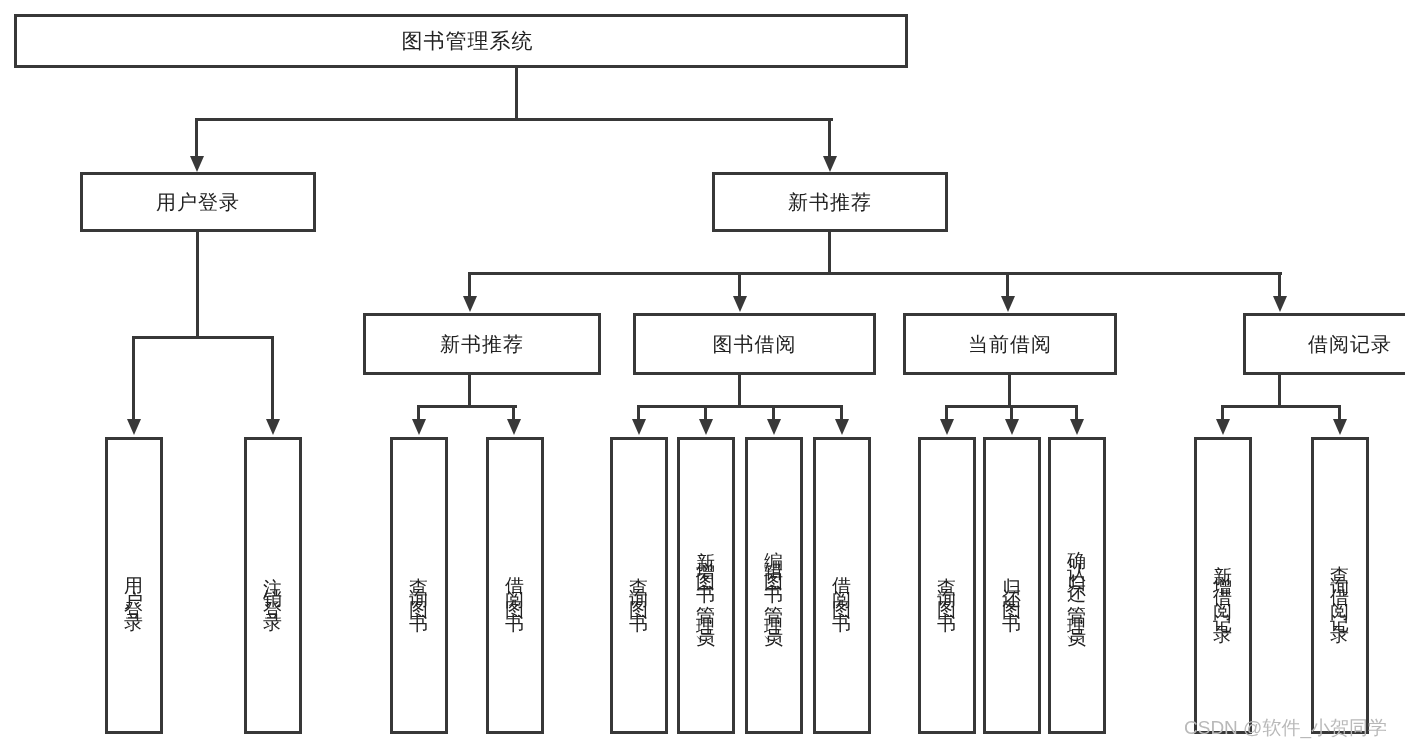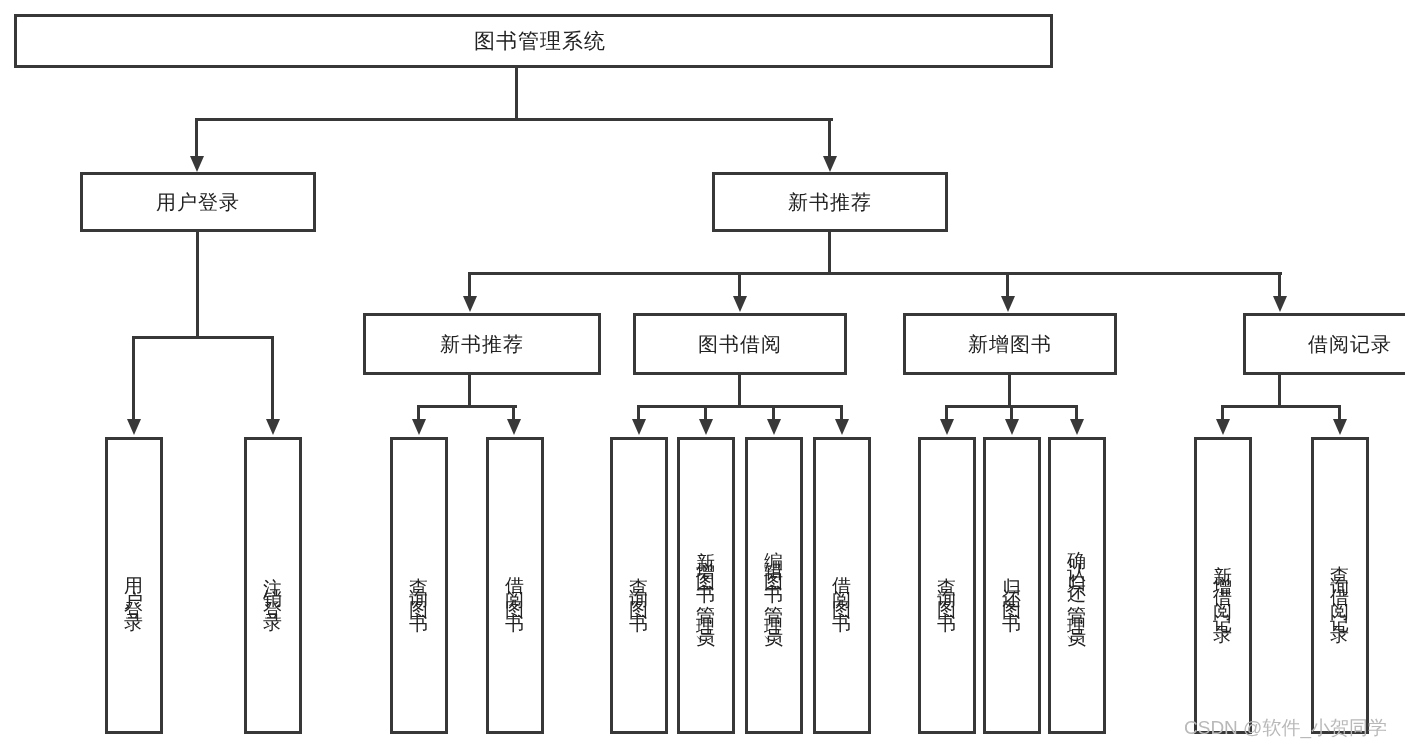--- a/index.html
+++ b/index.html
@@ -50,21 +50,21 @@
     color: #b9b9b9;
     white-space: nowrap;
     z-index: 10;
   }
 </style>
 </head>
 <body>
 
 <div class="canvas">
 
-  <div class="box" style="left:14px; top:14px; width:1039px; height:54px;padding-left:13px;">
+  <div class="box" style="left:14px; top:14px; width:894px; height:54px;padding-left:13px;">
     <span class="hlabel root-label">图书管理系统</span>
   </div>
 
   <div class="vline" style="left:515px; top:68px; height:53px;"></div>
   <div class="hline" style="left:195px; top:118px; width:638px;"></div>
   <div class="vline" style="left:195px; top:118px; height:39px;"></div>
   <div class="arrow" style="left:190px; top:156px;"></div>
   <div class="vline" style="left:828px; top:118px; height:39px;"></div>
   <div class="arrow" style="left:823px; top:156px;"></div>
 
@@ -89,25 +89,25 @@
   <div class="vline" style="left:738px; top:272px; height:25px;"></div>
   <div class="arrow" style="left:733px; top:296px;"></div>
   <div class="vline" style="left:1006px; top:272px; height:25px;"></div>
   <div class="arrow" style="left:1001px; top:296px;"></div>
   <div class="vline" style="left:1278px; top:272px; height:25px;"></div>
   <div class="arrow" style="left:1273px; top:296px;"></div>
 
   <div class="box" style="left:363px; top:313px; width:238px; height:62px;">
     <span class="hlabel">新书推荐</span>
   </div>
-  <div class="box" style="left:633px; top:313px; width:214px; height:62px;">
+  <div class="box" style="left:633px; top:313px; width:243px; height:62px;">
     <span class="hlabel">图书借阅</span>
   </div>
   <div class="box" style="left:903px; top:313px; width:214px; height:62px;">
-    <span class="hlabel">新增图书</span>
+    <span class="hlabel">当前借阅</span>
   </div>
   <div class="box" style="left:1243px; top:313px; width:214px; height:62px;">
     <span class="hlabel">借阅记录</span>
   </div>
 
   <div class="vline" style="left:468px; top:375px; height:33px;"></div>
   <div class="hline" style="left:417px; top:405px; width:100px;"></div>
   <div class="vline" style="left:417px; top:405px; height:15px;"></div>
   <div class="arrow" style="left:412px; top:419px;"></div>
   <div class="vline" style="left:512px; top:405px; height:15px;"></div>

